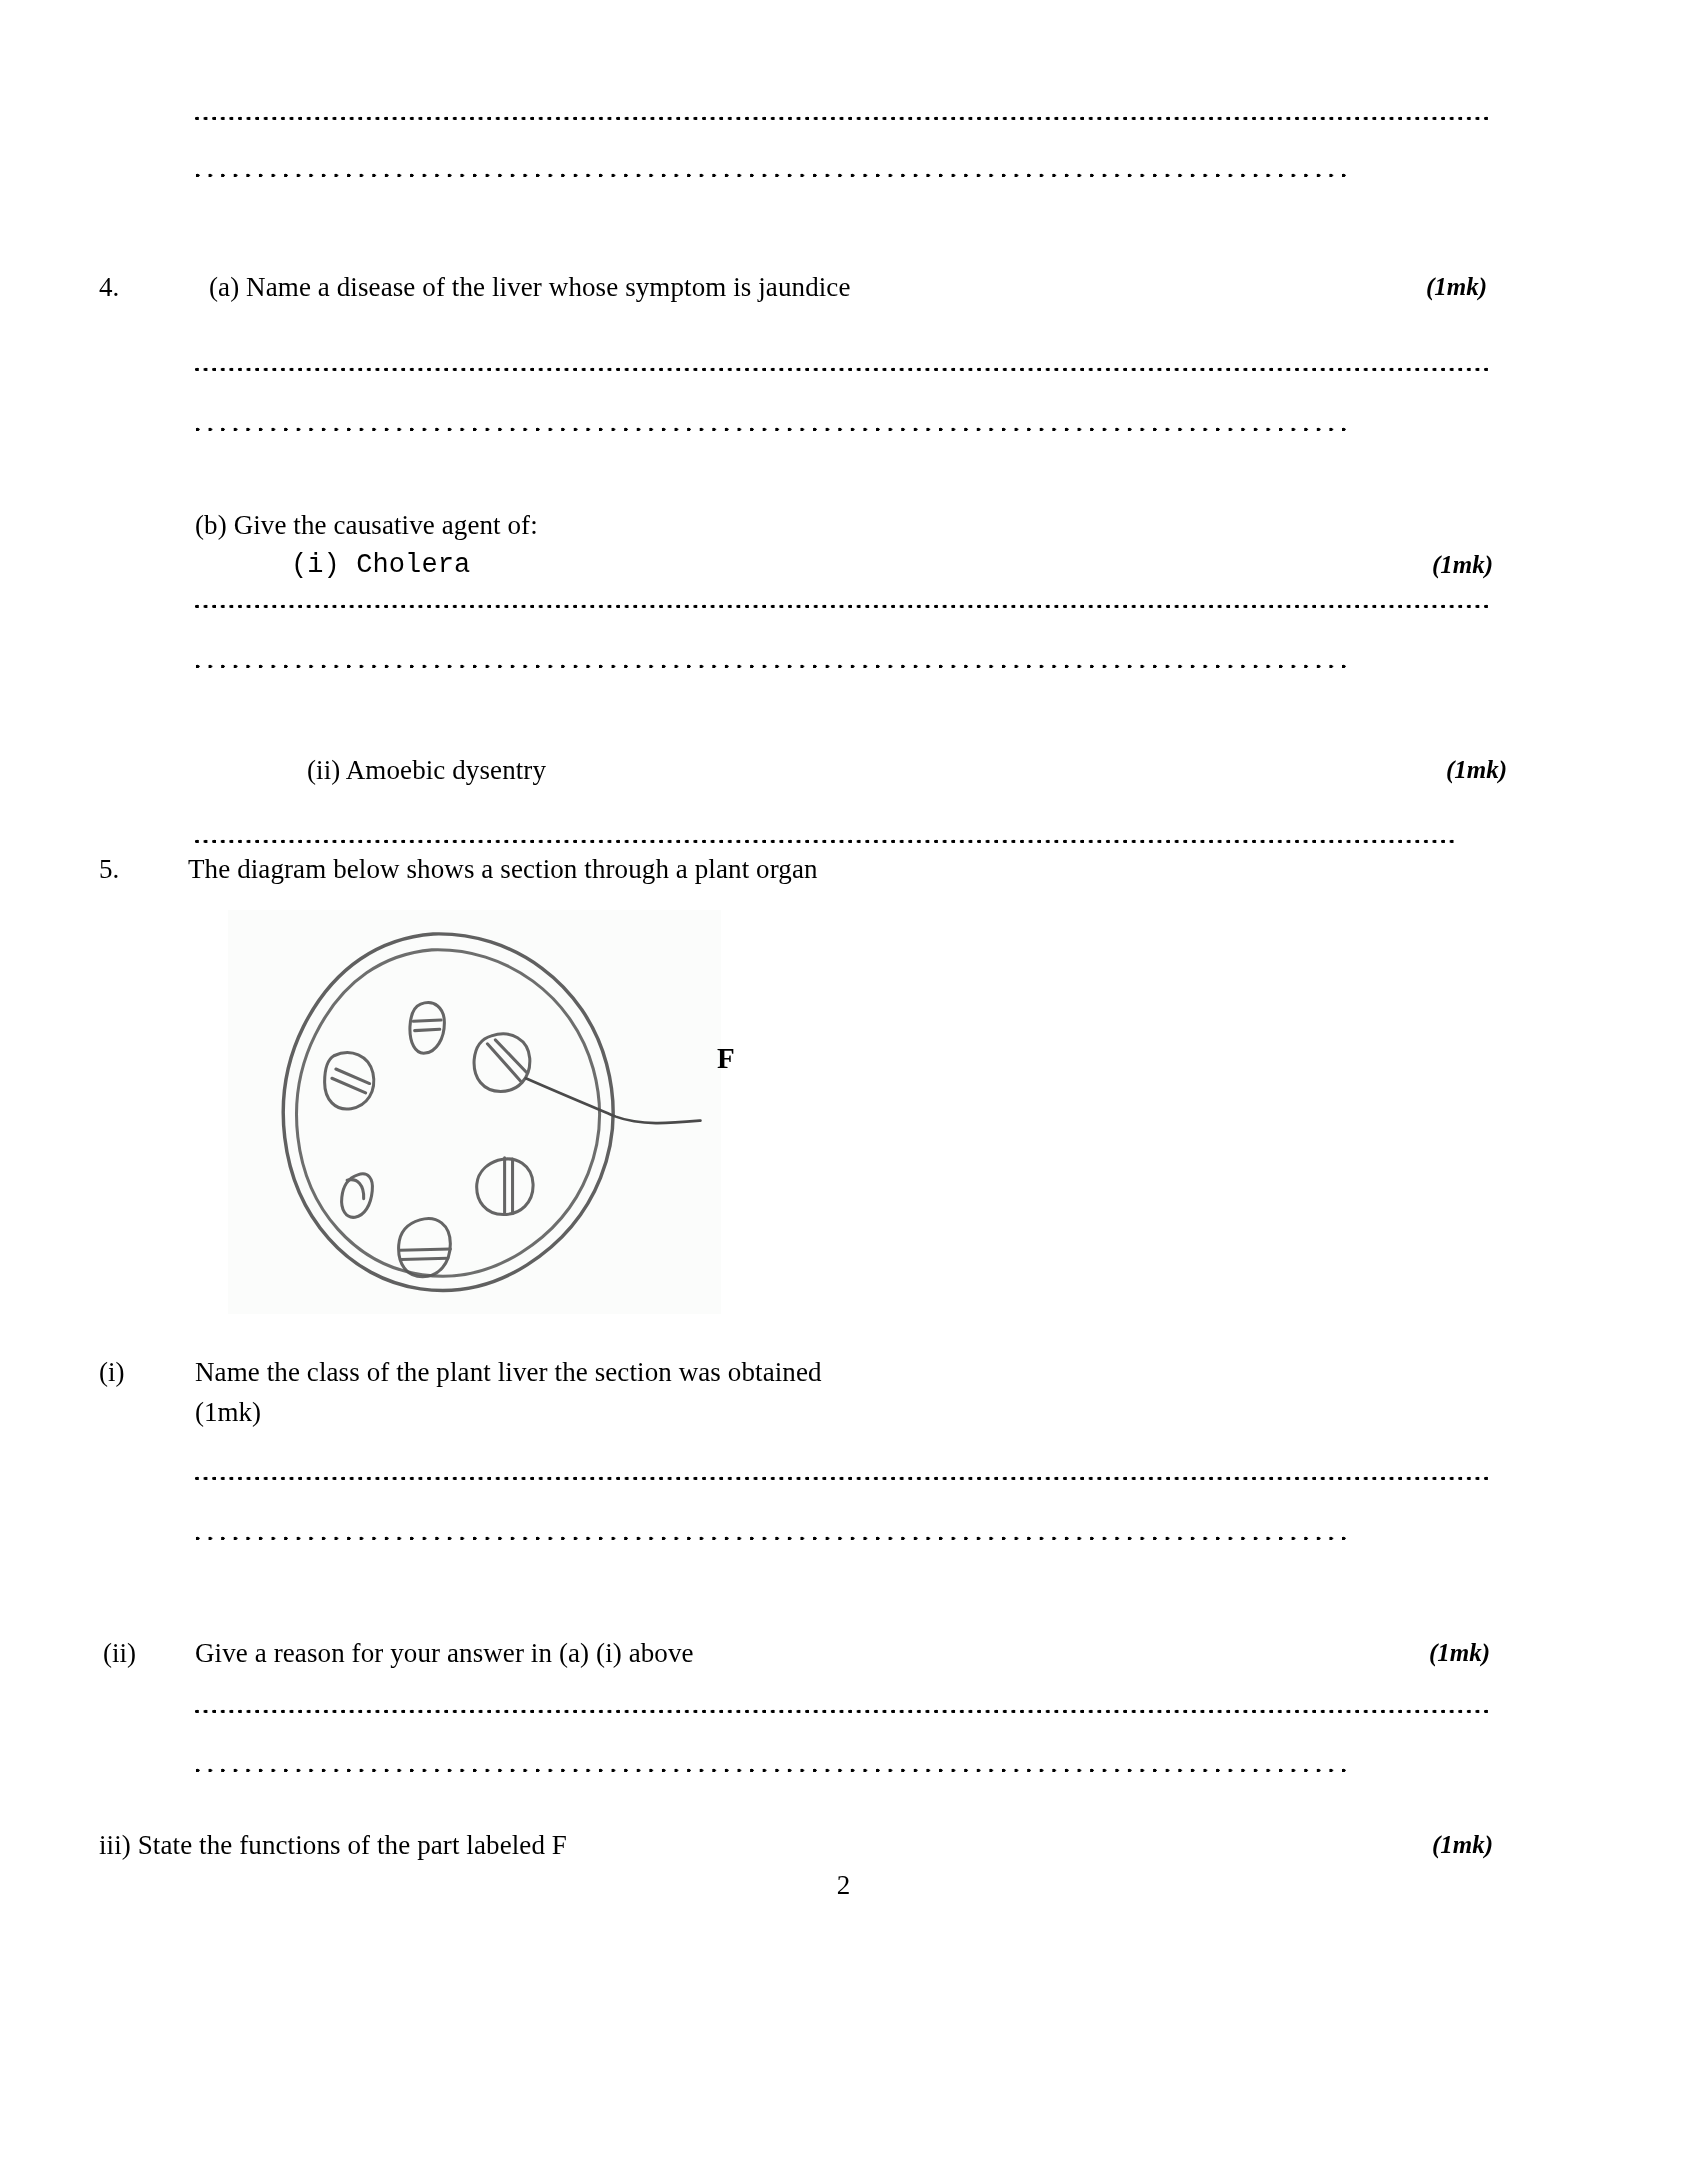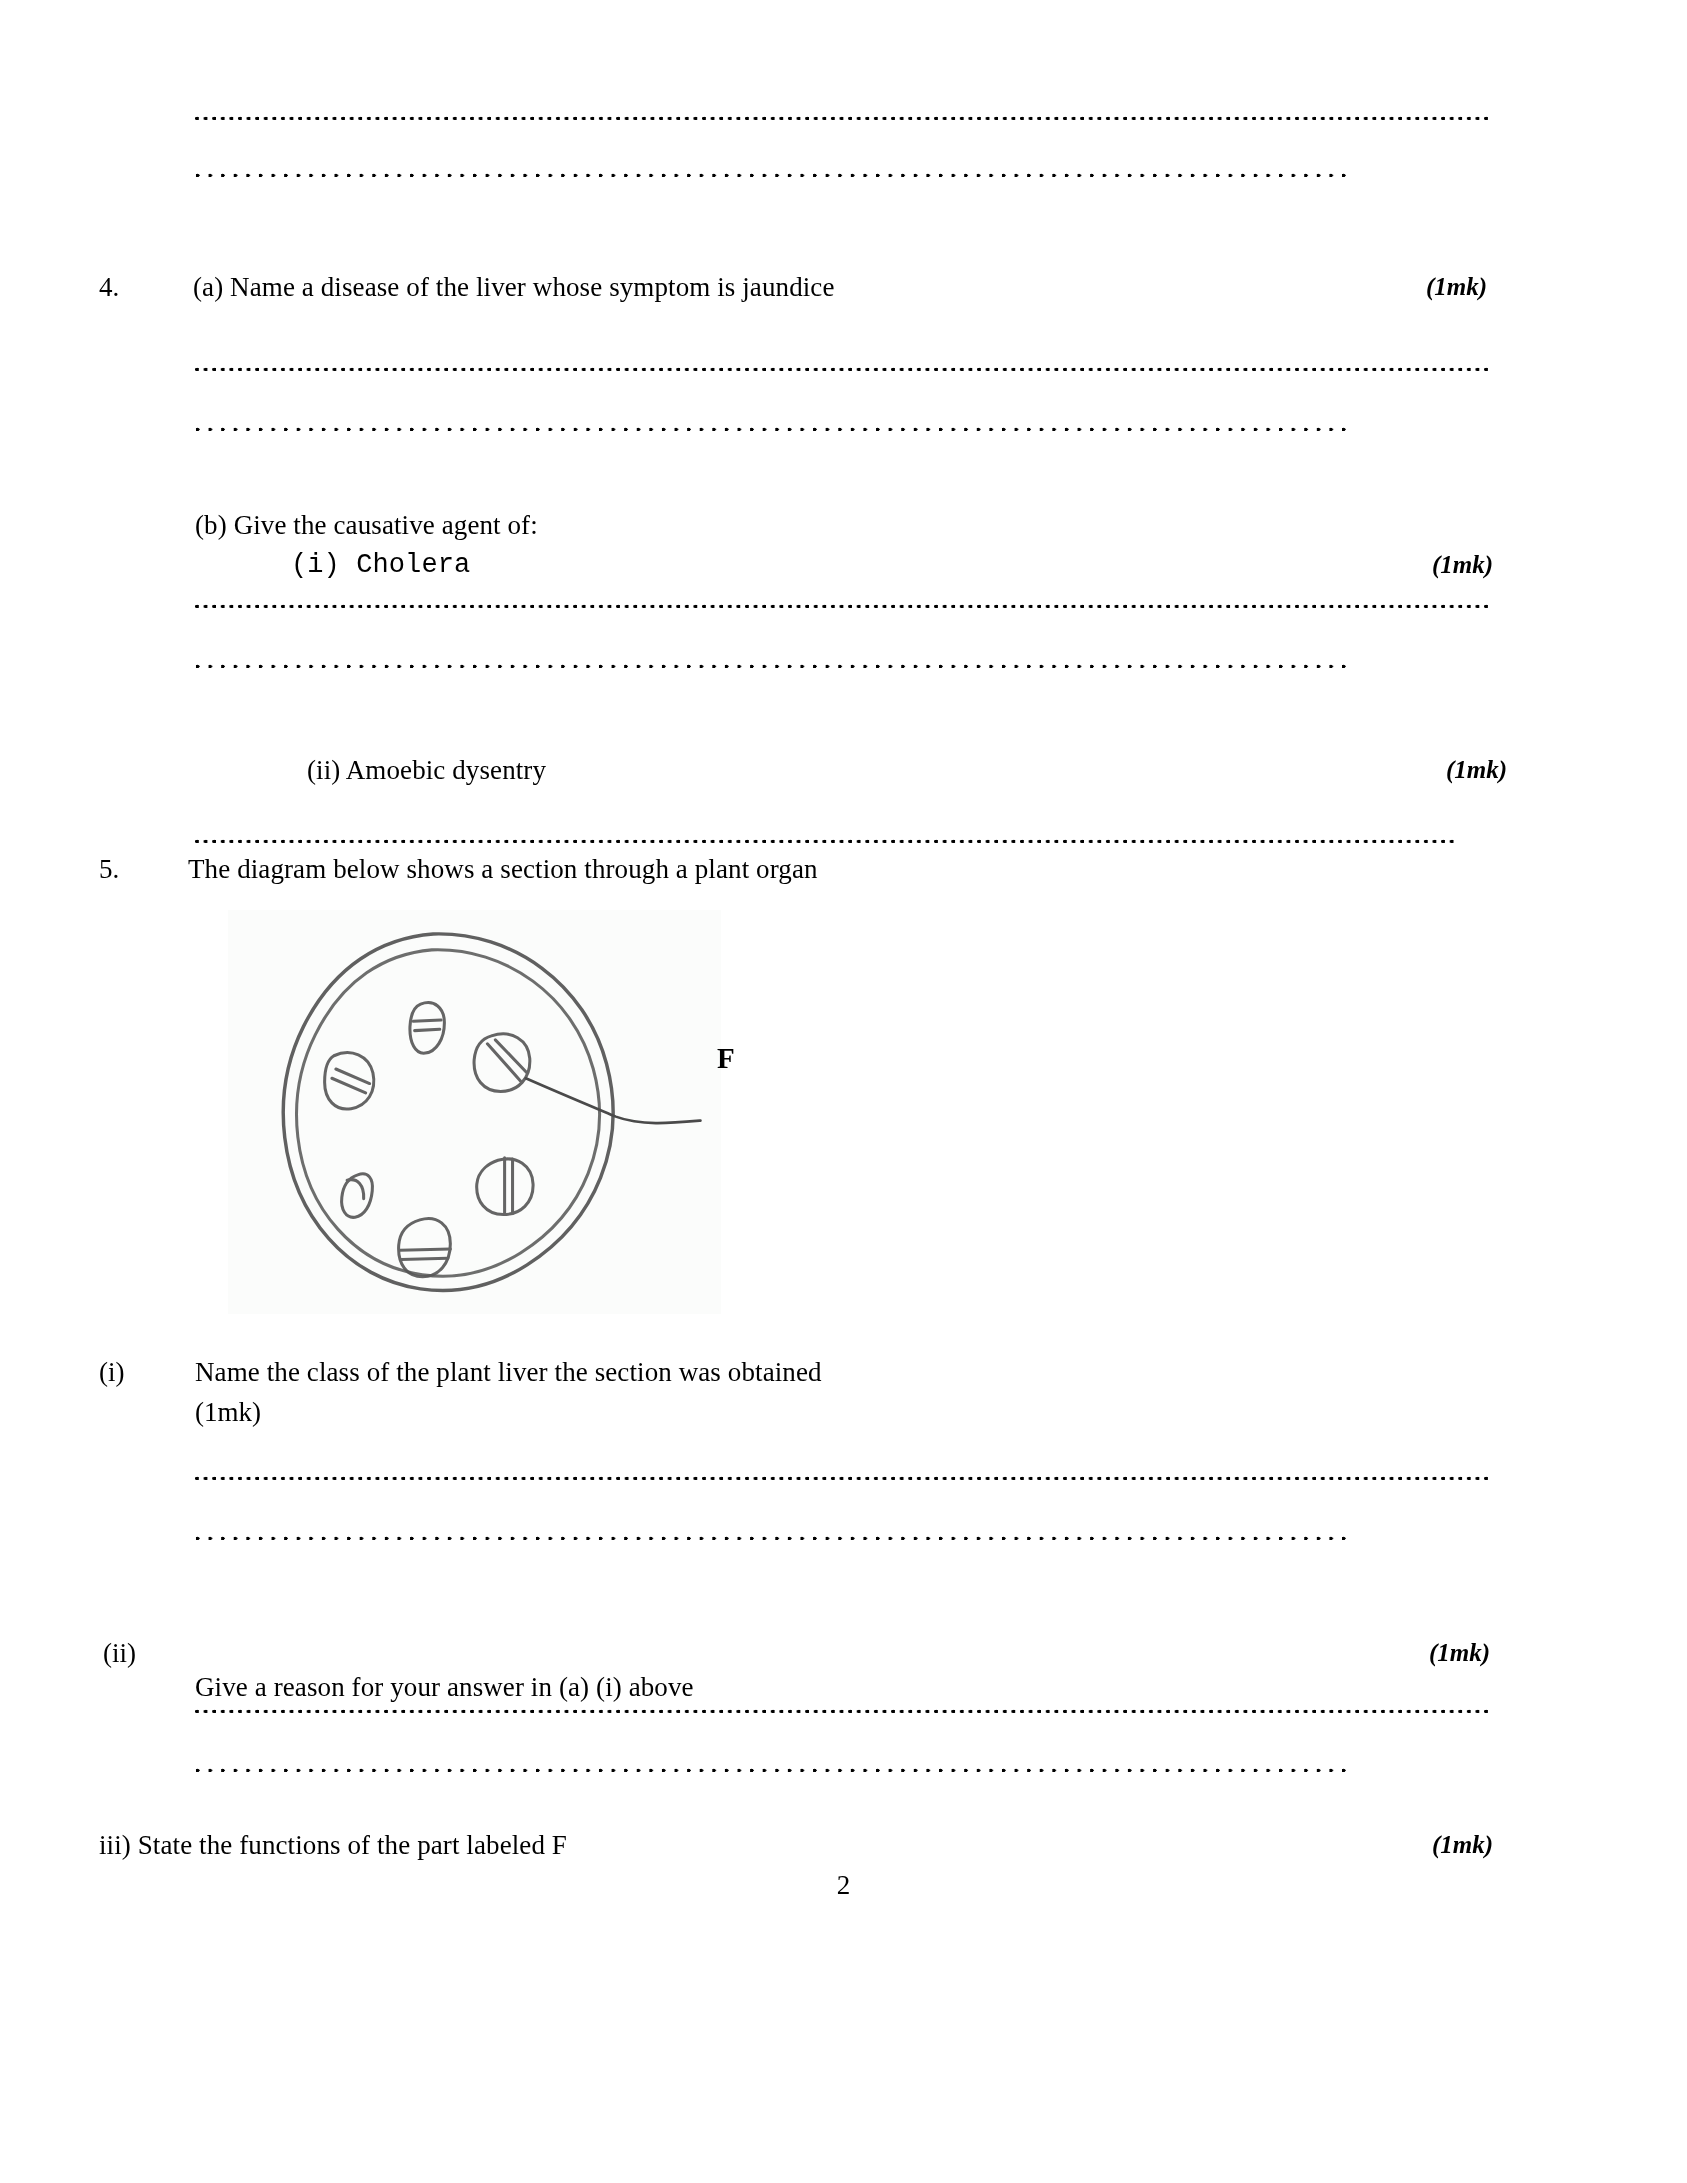--- a/index.html
+++ b/index.html
@@ -88,21 +88,21 @@
 </style>
 </head>
 <body>
 
 <div class="page">
 
   <div class="dots dense" style="left:195px; top:114px; width:1293px;"></div>
   <div class="dots" style="left:195px; top:171px; width:1154px;"></div>
 
   <div class="qnum" style="left:99px; top:268px;">4.</div>
-  <div class="qline" style="left:193px; top:268px;">(a) Name a disease of the liver whose symptom is jaundice</div>
+  <div class="qline" style="left:209px; top:268px;">(a) Name a disease of the liver whose symptom is jaundice</div>
   <div class="marks" style="left:1426px; top:268px;">(1mk)</div>
 
   <div class="dots dense" style="left:195px; top:365px; width:1293px;"></div>
   <div class="dots" style="left:195px; top:425px; width:1154px;"></div>
 
   <div class="qline" style="left:195px; top:506px;">(b) Give the causative agent of:</div>
 
   <div class="qline" style="left:291px; top:546px;font-family:Liberation Mono, monospace;">(i) Cholera</div>
   <div class="marks" style="left:1432px; top:546px;">(1mk)</div>
 
@@ -168,21 +168,21 @@
   <div class="flabel" style="left:717px; top:1044px;">F</div>
 
   <div class="qnum" style="left:99px; top:1353px;">(i)</div>
   <div class="qline" style="left:195px; top:1353px;">Name the class of the plant liver the section was obtained</div>
   <div class="marks-plain" style="left:195px; top:1393px;">(1mk)</div>
 
   <div class="dots dense" style="left:195px; top:1474px; width:1293px;"></div>
   <div class="dots" style="left:195px; top:1534px; width:1154px;"></div>
 
   <div class="qnum" style="left:103px; top:1634px;">(ii)</div>
-  <div class="qline" style="left:195px; top:1634px;margin-top:34px;">Give a reason for your answer in (a) (i) above</div>
+  <div class="qline" style="left:195px; top:1634px;">Give a reason for your answer in (a) (i) above</div>
   <div class="marks" style="left:1429px; top:1634px;">(1mk)</div>
 
   <div class="dots dense" style="left:195px; top:1707px; width:1293px;"></div>
   <div class="dots" style="left:195px; top:1766px; width:1154px;"></div>
 
   <div class="qline" style="left:99px; top:1826px;">iii) State the functions of the part labeled  F</div>
   <div class="marks" style="left:1432px; top:1826px;">(1mk)</div>
 
   <div class="pagenum" style="left:804px; top:1866px; width:79px;">2</div>
 

